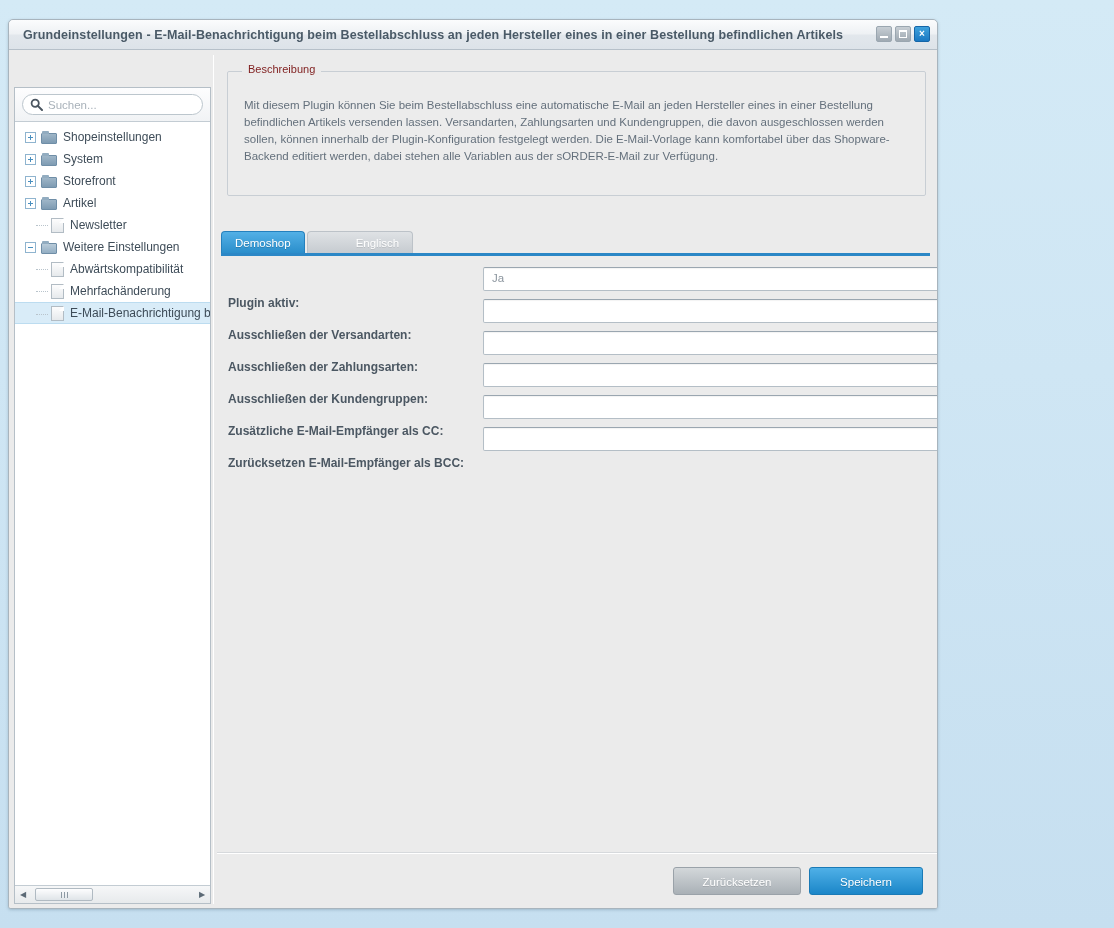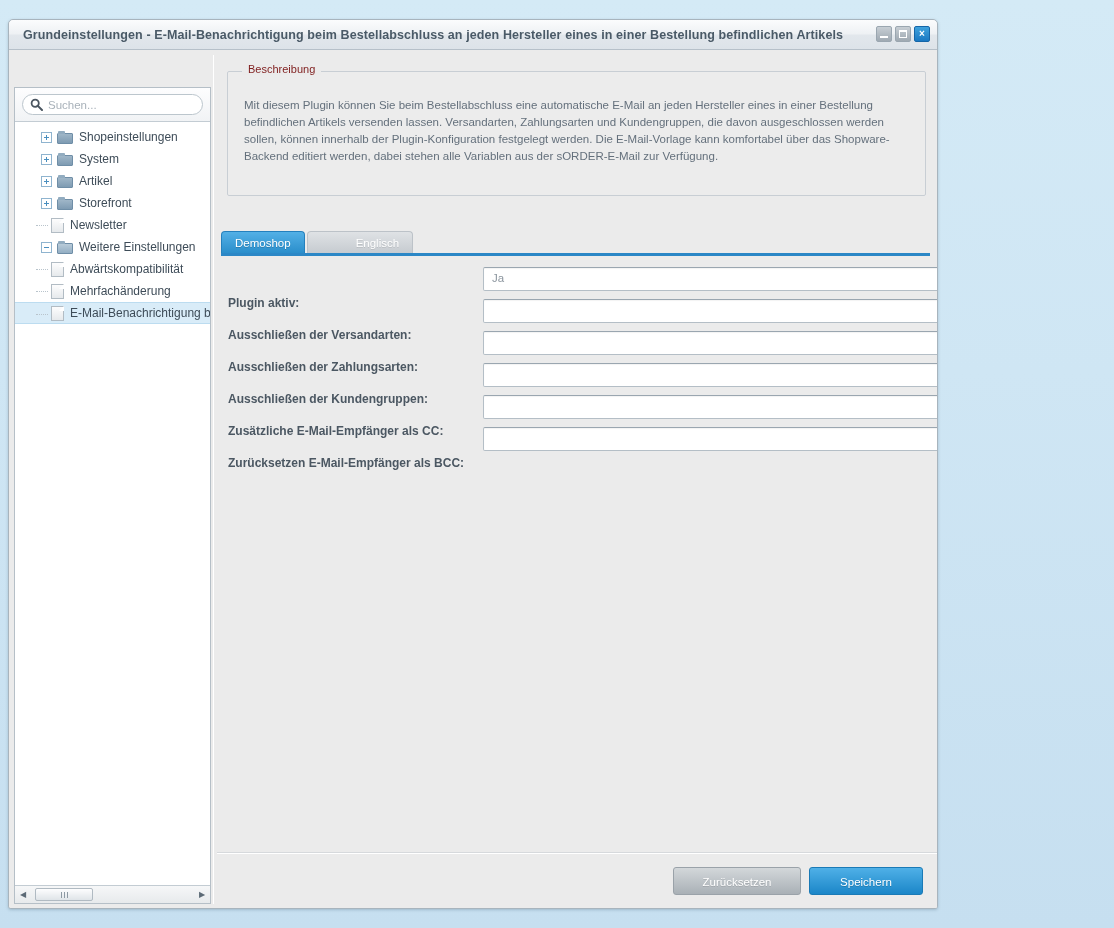--- a/index.html
+++ b/index.html
@@ -125,21 +125,21 @@
   .tree {
     flex: 1;
     overflow: hidden;
     padding-top: 4px;
     position: relative;
   }
   .tnode {
     height: 22px;
     display: flex;
     align-items: center;
-    padding-left: 26px;
+    padding-left: 10px;
     font-size: 12px;
     color: #3e4c58;
     white-space: nowrap;
     position: relative;
   }
   .tnode.child { padding-left: 36px; }
   .tnode.selected {
     background: #d9ecf8;
     border-top: 1px solid #bcdcf0;
     border-bottom: 1px solid #bcdcf0;
@@ -471,28 +471,28 @@
           <span class="folder-icon">
               <i></i>
             </span>
           <span>System</span>
         </div>
         <div class="tnode">
           <span class="expander"></span>
           <span class="folder-icon">
               <i></i>
             </span>
-          <span>Artikel</span>
+          <span>Storefront</span>
         </div>
         <div class="tnode">
           <span class="expander"></span>
           <span class="folder-icon">
               <i></i>
             </span>
-          <span>Storefront</span>
+          <span>Artikel</span>
         </div>
         <div class="tnode child">
           <span class="dotline-h"></span>
           <span class="doc-icon"></span>
           <span>Newsletter</span>
         </div>
 
         <div class="tnode">
           <span class="expander minus"></span>
           <span class="folder-icon open">

